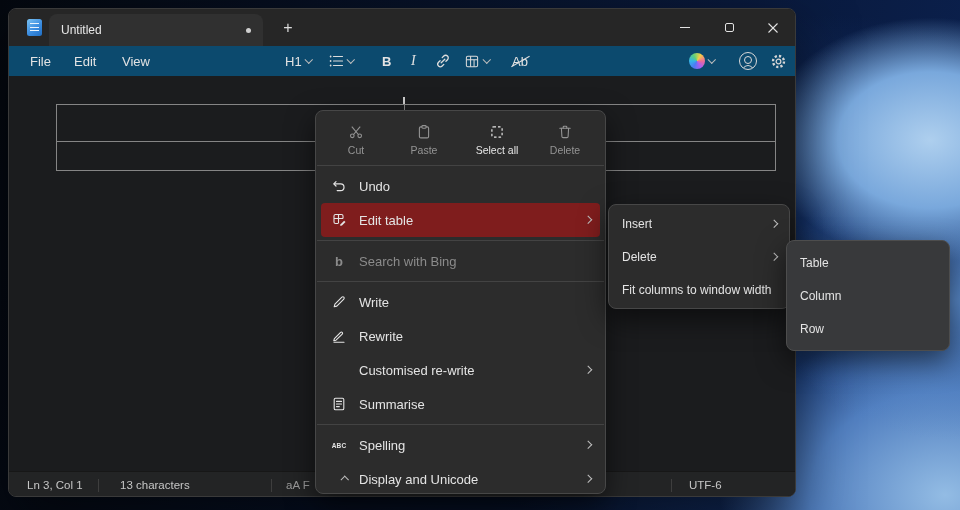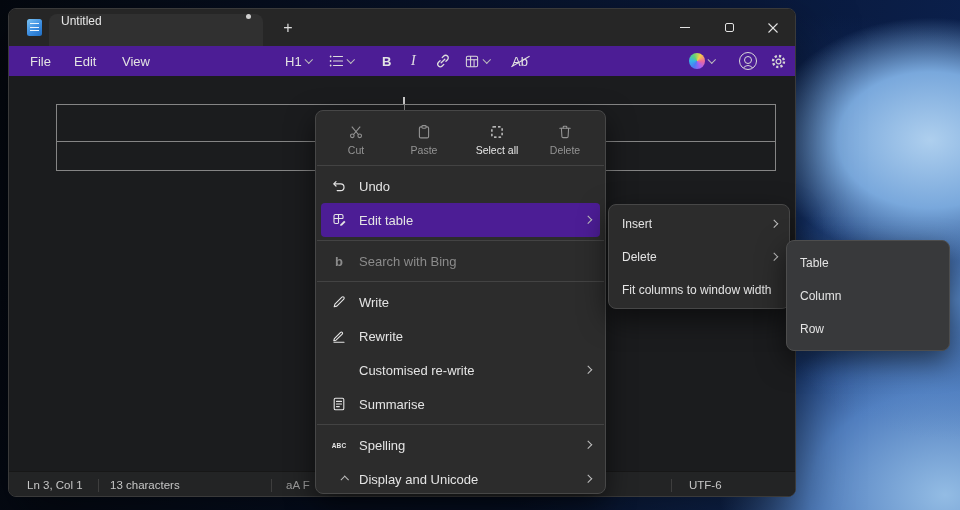--- a/index.html
+++ b/index.html
@@ -16,30 +16,30 @@
   }
   .window{position:absolute;left:8px;top:8px;width:788px;height:489px;background:#1b1c1e;
     border-radius:8px;border:1px solid #3a3a3a;box-shadow:0 24px 60px rgba(0,0,0,.55);overflow:hidden;z-index:1}
   
   .titlebar{height:37px;background:#262626;position:relative}
   .app-icon{position:absolute;left:18px;top:10px;width:15px;height:17px;border-radius:2.5px;
     background:linear-gradient(140deg,#7cc3f2 0%,#3b8de0 55%,#1f6ec4 100%)}
   .app-icon::before{content:"";position:absolute;left:3px;right:3px;top:4px;height:9px;
     background:repeating-linear-gradient(to bottom,#eaf4fd 0 1.2px,transparent 1.2px 3.6px)}
   .tab{position:absolute;left:40px;top:5px;width:214px;height:32px;background:#303030;
-    border-radius:8px 8px 0 0;display:flex;padding:0 12px;font-size:12px;color:#e8e8e8}
+    border-radius:8px 8px 0 0;display:flex;align-items:center;padding:0 12px;font-size:12px;color:#e8e8e8}
   .tab .dot{margin-left:auto;width:5px;height:5px;border-radius:50%;background:#cfcfcf}
   .newtab{position:absolute;left:266px;top:7px;width:26px;height:24px;border-radius:4px;
     display:flex;align-items:center;justify-content:center;color:#dcdcdc;font-size:16px;line-height:1}
   .wincontrols{position:absolute;right:0;top:0;height:37px;display:flex}
   .winbtn{width:44px;height:37px;display:flex;align-items:center;justify-content:center}
   .ic-min{width:10px;height:1.2px;background:#e2e2e2}
   .ic-max{width:9px;height:9px;border:1.1px solid #e2e2e2;border-radius:2px}
   
-  .toolbar{height:30px;background:#4c1d95;position:relative;color:#e3e3e3}
+  .toolbar{height:30px;background:#0c4a6e;position:relative;color:#e3e3e3}
   .tbtn{position:absolute;top:0;height:30px;display:flex;align-items:center;gap:4px;font-size:13px;color:#e3e3e3}
   .chv{display:inline-block;width:5.5px;height:5.5px;border-right:1.2px solid #bdbdbd;border-bottom:1.2px solid #bdbdbd;flex:none}
   .chv.down{transform:rotate(45deg) translate(-1px,-1px)}
   .chv.right{transform:rotate(-45deg)}
   .chv.up{transform:rotate(-135deg) translate(-1px,-1px)}
   .menu-word{padding:0 4px}
   .bold{font-weight:bold}
   .italic{font-style:italic;font-family:"Liberation Serif",serif;font-size:14px}
   .clearfmt{position:relative;font-size:13px}
   .clearfmt::after{content:"";position:absolute;left:-2px;top:48%;width:21px;height:1.2px;background:#e0e0e0;transform:rotate(-30deg)}
@@ -68,21 +68,21 @@
   #menu2{left:608px;top:204px;width:182px;padding:2px 0}
   #menu3{left:786px;top:240px;width:164px;padding:5px 0;background:#38393b;border-color:#4d4d4d}
   .mtop{display:flex;align-items:flex-start;padding:2px 6px 2px}
   .mtb{flex:1;display:flex;flex-direction:column;align-items:center;gap:4px;padding:7px 0 4px;border-radius:4px;
     font-size:10.5px;color:#e6e6e6}
   .mtb.disabled{color:#949494}
   .vsep{width:1px;background:#474747;margin:6px 2px}
   .msep{height:1px;background:#434343;margin:3px 1px}
   .mi{height:34px;margin:0 5px;padding:0 10px;display:flex;align-items:center;gap:12px;border-radius:4px;
     font-size:13px;color:#e4e4e4}
-  .mi.hl{background:#4c1d95}
+  .mi.hl{background:#7f1d1d}
   .mi.disabled{color:#8b8b8b}
   .mico{width:16px;height:16px;display:flex;align-items:center;justify-content:center;flex:none}
   .mlabel{white-space:nowrap}
   .mi .chv{margin-left:auto}
   .bing-b{font-weight:bold;font-size:13px}
   .abc{font-size:6.5px;font-weight:bold;letter-spacing:.2px}
   .mi2{height:33px;margin:0 4px;padding:0 9px;display:flex;align-items:center;border-radius:4px;
     font-size:12px;color:#e4e4e4}
   .mi2.hl{background:#404040}
   .mi2 .chv{margin-left:auto}
@@ -184,21 +184,21 @@
       <div class="caret"></div>
       <div class="doc-table">
         <div class="hline"></div>
         <div class="vline"></div>
       </div>
     </div>
 
     <div class="statusbar">
       <span class="st" style="left:18px">Ln 3, Col 1</span>
       <span class="ssep" style="left:89px"></span>
-      <span class="st" style="left:101px">13 characters</span>
+      <span class="st" style="left:111px">13 characters</span>
       <span class="ssep" style="left:262px"></span>
       <span class="st dim" style="left:277px">aA  F</span>
       <span class="ssep" style="left:662px"></span>
       <span class="st" style="left:680px">UTF-6</span>
     </div>
   </div>
 
   <div class="menu" id="menu1">
     <div class="mtop">
       <div class="mtb disabled">

